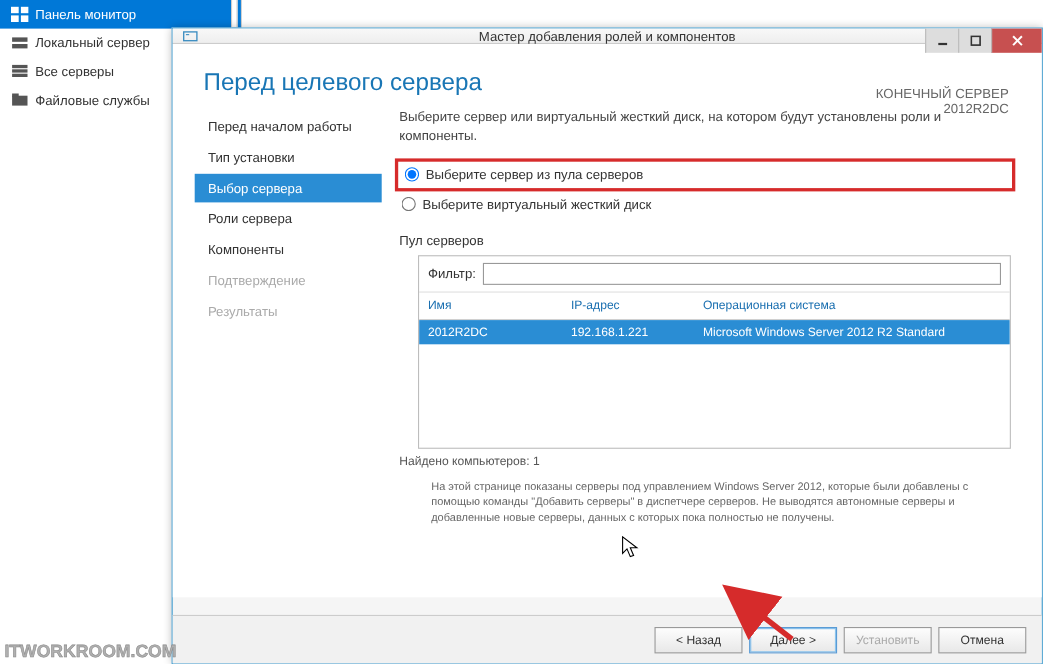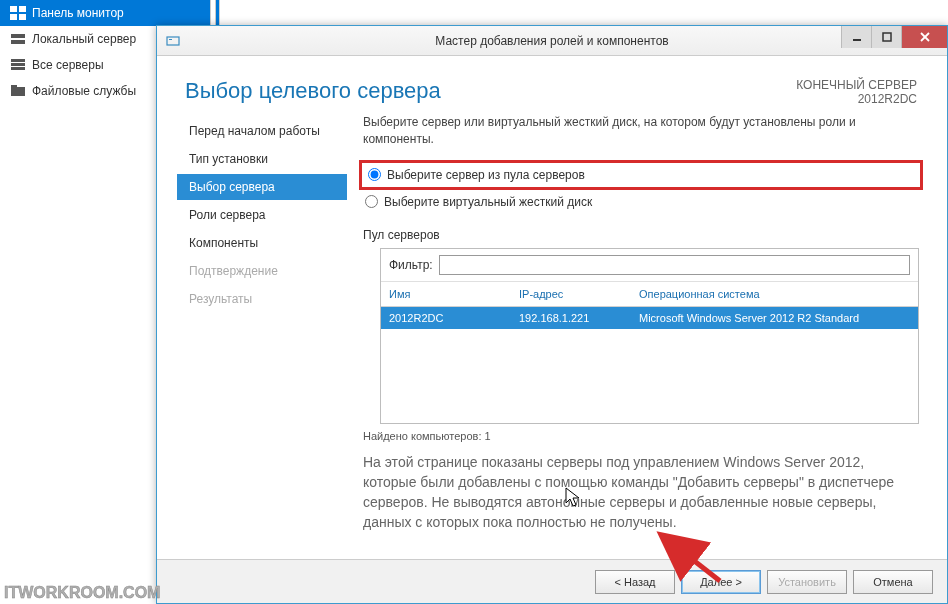--- a/index.html
+++ b/index.html
@@ -8,21 +8,21 @@
 .background-panel { position: absolute; top: 0; left: 0; width: 220px; height: 604px; background: #fff; border-right: 1px solid #d0d0d0; }
 .bg-separator { position: absolute; top: 0; left: 210px; width: 6px; height: 25px; background: #fff; border-left: 1px solid #ccc; border-right: 1px solid #ccc; }
 
 .bg-item { display: flex; align-items: center; padding: 6px 10px; color: #323232; cursor: pointer; }
 .bg-item.active { background: #0078d7; color: #fff; }
 .bg-icon { width: 16px; height: 14px; margin-right: 6px; display: inline-block; flex-shrink: 0; }
 .bg-icon svg { width: 16px; height: 14px; }
 
 .dialog { position: absolute; top: 25px; left: 156px; width: 792px; height: 579px; background: #f5f5f5; border: 1px solid #3d9bcf; box-shadow: 0 0 8px rgba(0,0,0,0.3); }
 
-.titlebar { height: 30px; background: linear-gradient(to bottom, #f8f8f8, #eeeeee); border-bottom: 1px solid #ccc; display: flex; align-items: center; position: relative; }
+.titlebar { height: 14px; background: linear-gradient(to bottom, #f8f8f8, #eeeeee); border-bottom: 1px solid #ccc; display: flex; align-items: center; position: relative; }
 .titlebar-icon { width: 16px; height: 16px; margin: 0 8px; display: flex; align-items: center; justify-content: center; }
 .titlebar-title { position: absolute; left: 0; right: 0; text-align: center; font-size: 12px; color: #333; pointer-events: none; }
 .win-controls { position: absolute; right: 0; top: 0; display: flex; height: 22px; }
 .win-btn { width: 30px; height: 22px; display: flex; align-items: center; justify-content: center; font-family: sans-serif; font-size: 12px; background: #ddd; border-left: 1px solid #bbb; cursor: pointer; }
 .win-btn.close { background: #c75050; color: #fff; width: 46px; }
 
 .dialog-body { display: flex; height: calc(100% - 30px - 44px); background: #fff; }
 
 .header-area { padding: 22px 28px 10px 28px; }
 .page-title { font-size: 22px; font-weight: 300; color: #1976b5; }
@@ -57,21 +57,21 @@
 
 .table-body { height: 116px; overflow: auto; }
 .tr { display: flex; font-size: 11px; }
 .tr.selected { background: #2a8dd4; color: #fff; }
 .td { padding: 5px 8px; }
 .td.name { width: 130px; }
 .td.ip { width: 120px; }
 .td.os { flex: 1; }
 
 .found-text { font-size: 11px; color: #555; padding: 6px 0 10px 0; }
-.description { font-size: 14px; color: #666; line-height: 1.45; }
+.description { font-size: 10px; color: #666; line-height: 1.45; margin-left: 29px; }
 
 .button-bar { position: absolute; bottom: 0; left: 0; right: 0; height: 44px; background: #f1f1f1; border-top: 1px solid #ccc; display: flex; align-items: center; justify-content: flex-end; padding: 0 14px; gap: 6px; }
 .btn { min-width: 80px; height: 24px; border: 1px solid #999; background: linear-gradient(to bottom, #fdfdfd, #e8e8e8); font-size: 11px; color: #333; cursor: pointer; padding: 0 10px; }
 .btn:disabled { color: #aaa; cursor: default; }
 .btn.default { border: 1px solid #5a9bd5; box-shadow: inset 0 0 0 1px #8bc4ed; }
 
 .watermark { position: absolute; bottom: 2px; left: 4px; font-size: 16px; font-weight: 900; font-family: Arial, sans-serif; color: #b0b0b0; letter-spacing: 0px; z-index: 5; -webkit-text-stroke: 0.5px #888; }
 
 .arrow { position: absolute; left: 620px; top: 511px; z-index: 20; pointer-events: none; }
 
@@ -151,21 +151,21 @@
             <line x1="2" y1="2" x2="10" y2="10" stroke="#fff" stroke-width="1.8"></line>
             <line x1="10" y1="2" x2="2" y2="10" stroke="#fff" stroke-width="1.8"></line>
           </svg>
       </div>
     </div>
   </div>
 
   <div class="dialog-body">
     <div class="top-wrap">
       <div class="header-area">
-        <div class="page-title">Выбор целевого сервера</div>
+        <div class="page-title">Перед целевого сервера</div>
         <div class="header-right">
           <div>КОНЕЧНЫЙ СЕРВЕР</div>
           <div>2012R2DC</div>
         </div>
       </div>
 
       <div class="wizard-content">
         <div class="nav-col">
           <div class="nav-item">Перед началом работы</div>
           <div class="nav-item">Тип установки</div>

